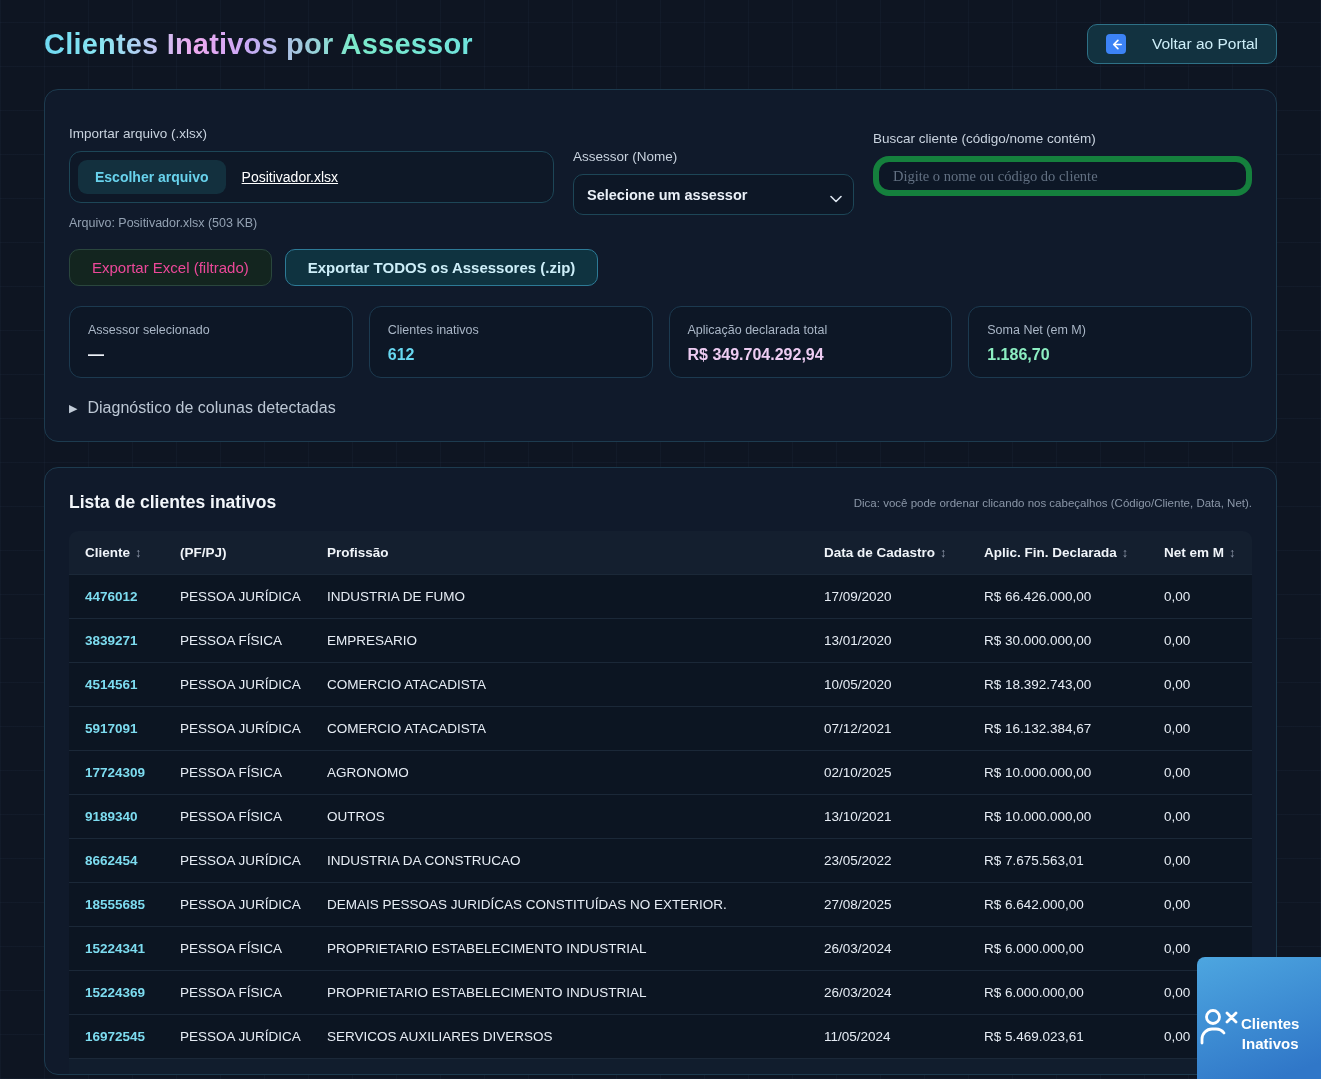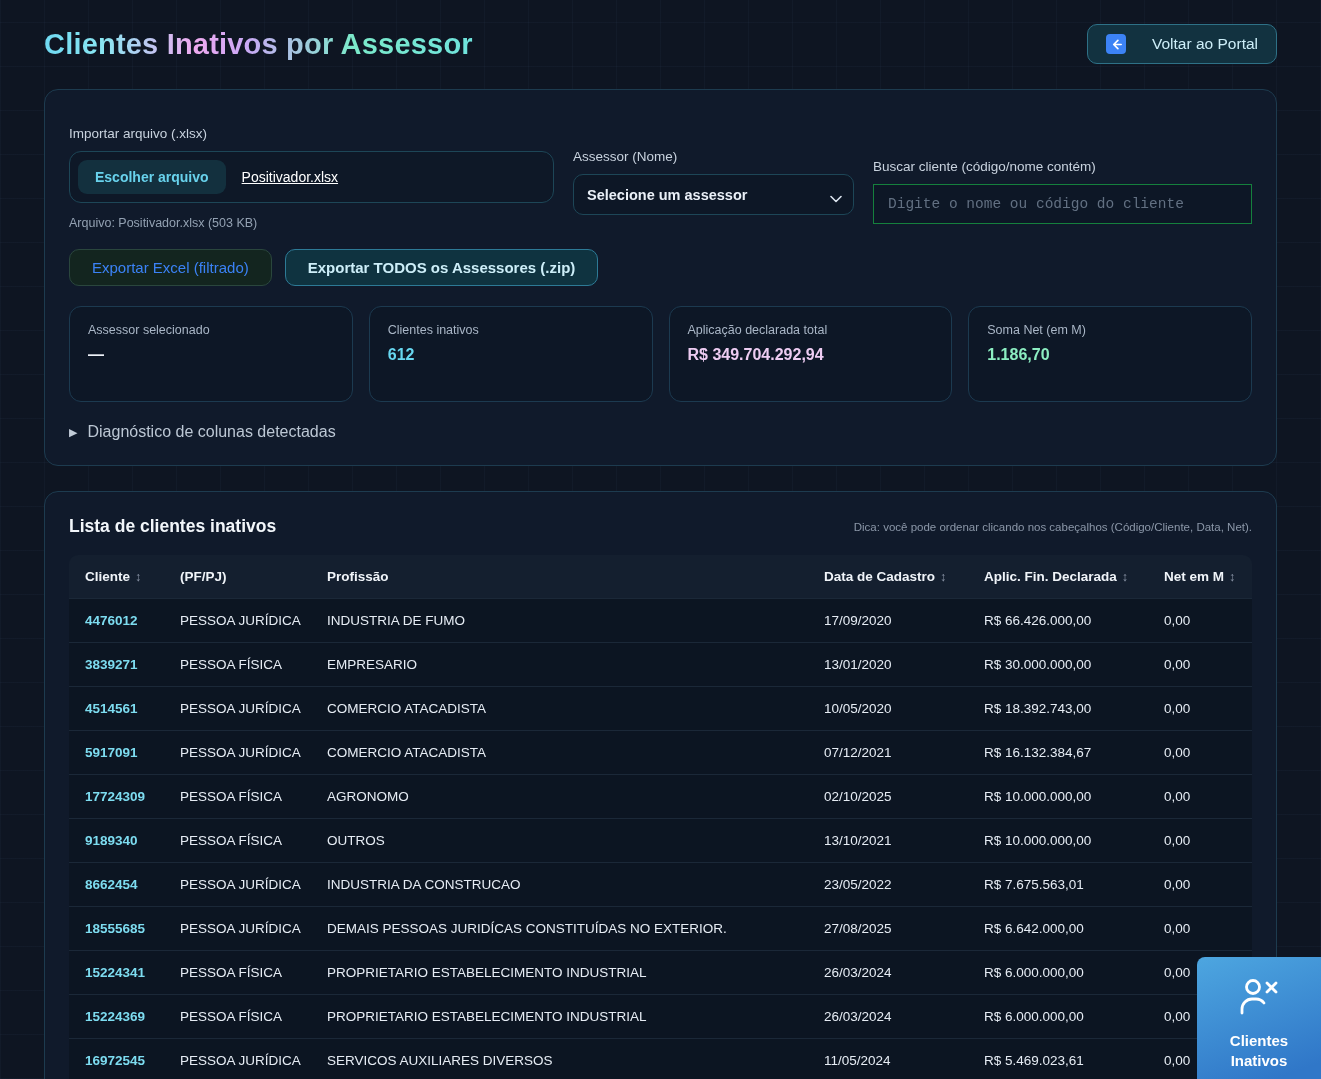--- a/index.html
+++ b/index.html
@@ -52,51 +52,51 @@
   }
   .file-pill {
     background:#13303e; color:#68d2ec; font-size:14px; font-weight:600;
     padding:9px 17px; border-radius:9px; border:none; cursor:pointer; font-family:inherit;
     white-space:nowrap;
   }
   .file-name { font-size:14px; color:#ffffff;text-decoration:underline; }
   .file-helper { font-size:12.5px; color:#93a1b2; margin-top:13px; }
 
   .assessor-col { width:281px; margin-top:35px; }
-  .search-col { flex:1; margin-top:45px; }
+  .search-col { flex:1; margin-top:17px; }
   .select-wrap { position:relative; }
   select.assessor-select {
     width:100%; height:41px; background:#0d1726; color:#eaf0f8;
     border:1px solid #1d4657; border-radius:10px; font-size:14.5px; font-weight:600;
     padding:0 34px 0 13px; appearance:none; -webkit-appearance:none; -moz-appearance:none;
     font-family:inherit; cursor:pointer;
   }
   .select-chevron { position:absolute; right:12px; top:15px; pointer-events:none; }
   input.client-search {
     width:100%; height:40px; background:#0d1726; color:#eaf0f8;
-    border:1px solid #15803d; border-radius:0; font-size:14.5px; padding:0 14px;
-    font-family:Liberation Mono, monospace;
+    border:6px solid #15803d; border-radius:16px; font-size:14.5px; padding:0 14px;
+    font-family:Liberation Serif, serif;
   }
   input.client-search::placeholder { color:#627082; }
 
   .export-row { display:flex; gap:13px; margin-top:19px; }
   .btn-export-filtered {
-    background:#13251f; border:1px solid #2a463d; color:#3b82f6;
+    background:#13251f; border:1px solid #2a463d; color:#ec4899;
     font-size:15px; padding:9px 22px; border-radius:10px; font-family:inherit; cursor:default;
   }
   .btn-export-all {
     background:#0f3340; border:1px solid #2d7a96; color:#cdeef8;
     font-size:15px; font-weight:600; padding:9px 22px; border-radius:10px;
     font-family:inherit; cursor:pointer;
   }
 
   .stats-row { display:flex; gap:16px; margin-top:20px; }
   .stat-card {
     flex:1; background:#0d1726; border:1px solid #1c3a50; border-radius:12px;
-    padding:16px 18px; height:96px;
+    padding:16px 18px; height:72px;
   }
   .stat-label { font-size:12.5px; color:#a9b6c6; }
   .stat-value { font-size:16px; font-weight:800; margin-top:9px; color:#eef2f8; }
 
   details.diag { margin-top:21px; }
   details.diag summary { list-style:none; display:flex; align-items:center; gap:10px; cursor:pointer; }
   details.diag summary::-webkit-details-marker { display:none; }
   .diag-arrow { font-size:11px; color:#c2ccd8; }
   .diag-label { font-size:16px; color:#bcc7d4; }
 
@@ -122,21 +122,21 @@
     font-size:13.5px; color:#e6ecf4; padding:14px 16px; white-space:nowrap; overflow:hidden;
   }
   tbody tr td:first-child { color:#7ddcf0; font-weight:700; }
   .partial-row { height:16px; background:#111d2d; border-top:1px solid #1b2838; }
 
   
   .float-badge {
     position:absolute; left:1197px; top:957px; width:124px; height:122px;
     background:linear-gradient(160deg,#4da6e0 0%, #3077c8 90%);
     border-top-left-radius:8px; z-index:5;
-    display:flex; flex-direction:column; align-items:center; padding-top:20px;
+    display:flex; flex-direction:row; align-items:center; padding-top:20px;
     cursor:pointer;
   }
   .badge-text { margin-top:12px; text-align:center; color:#ffffff; font-weight:800; font-size:15px; line-height:20px; }
 </style>
 </head>
 <body>
 
 <div class="page">
 
   <div class="topbar">

